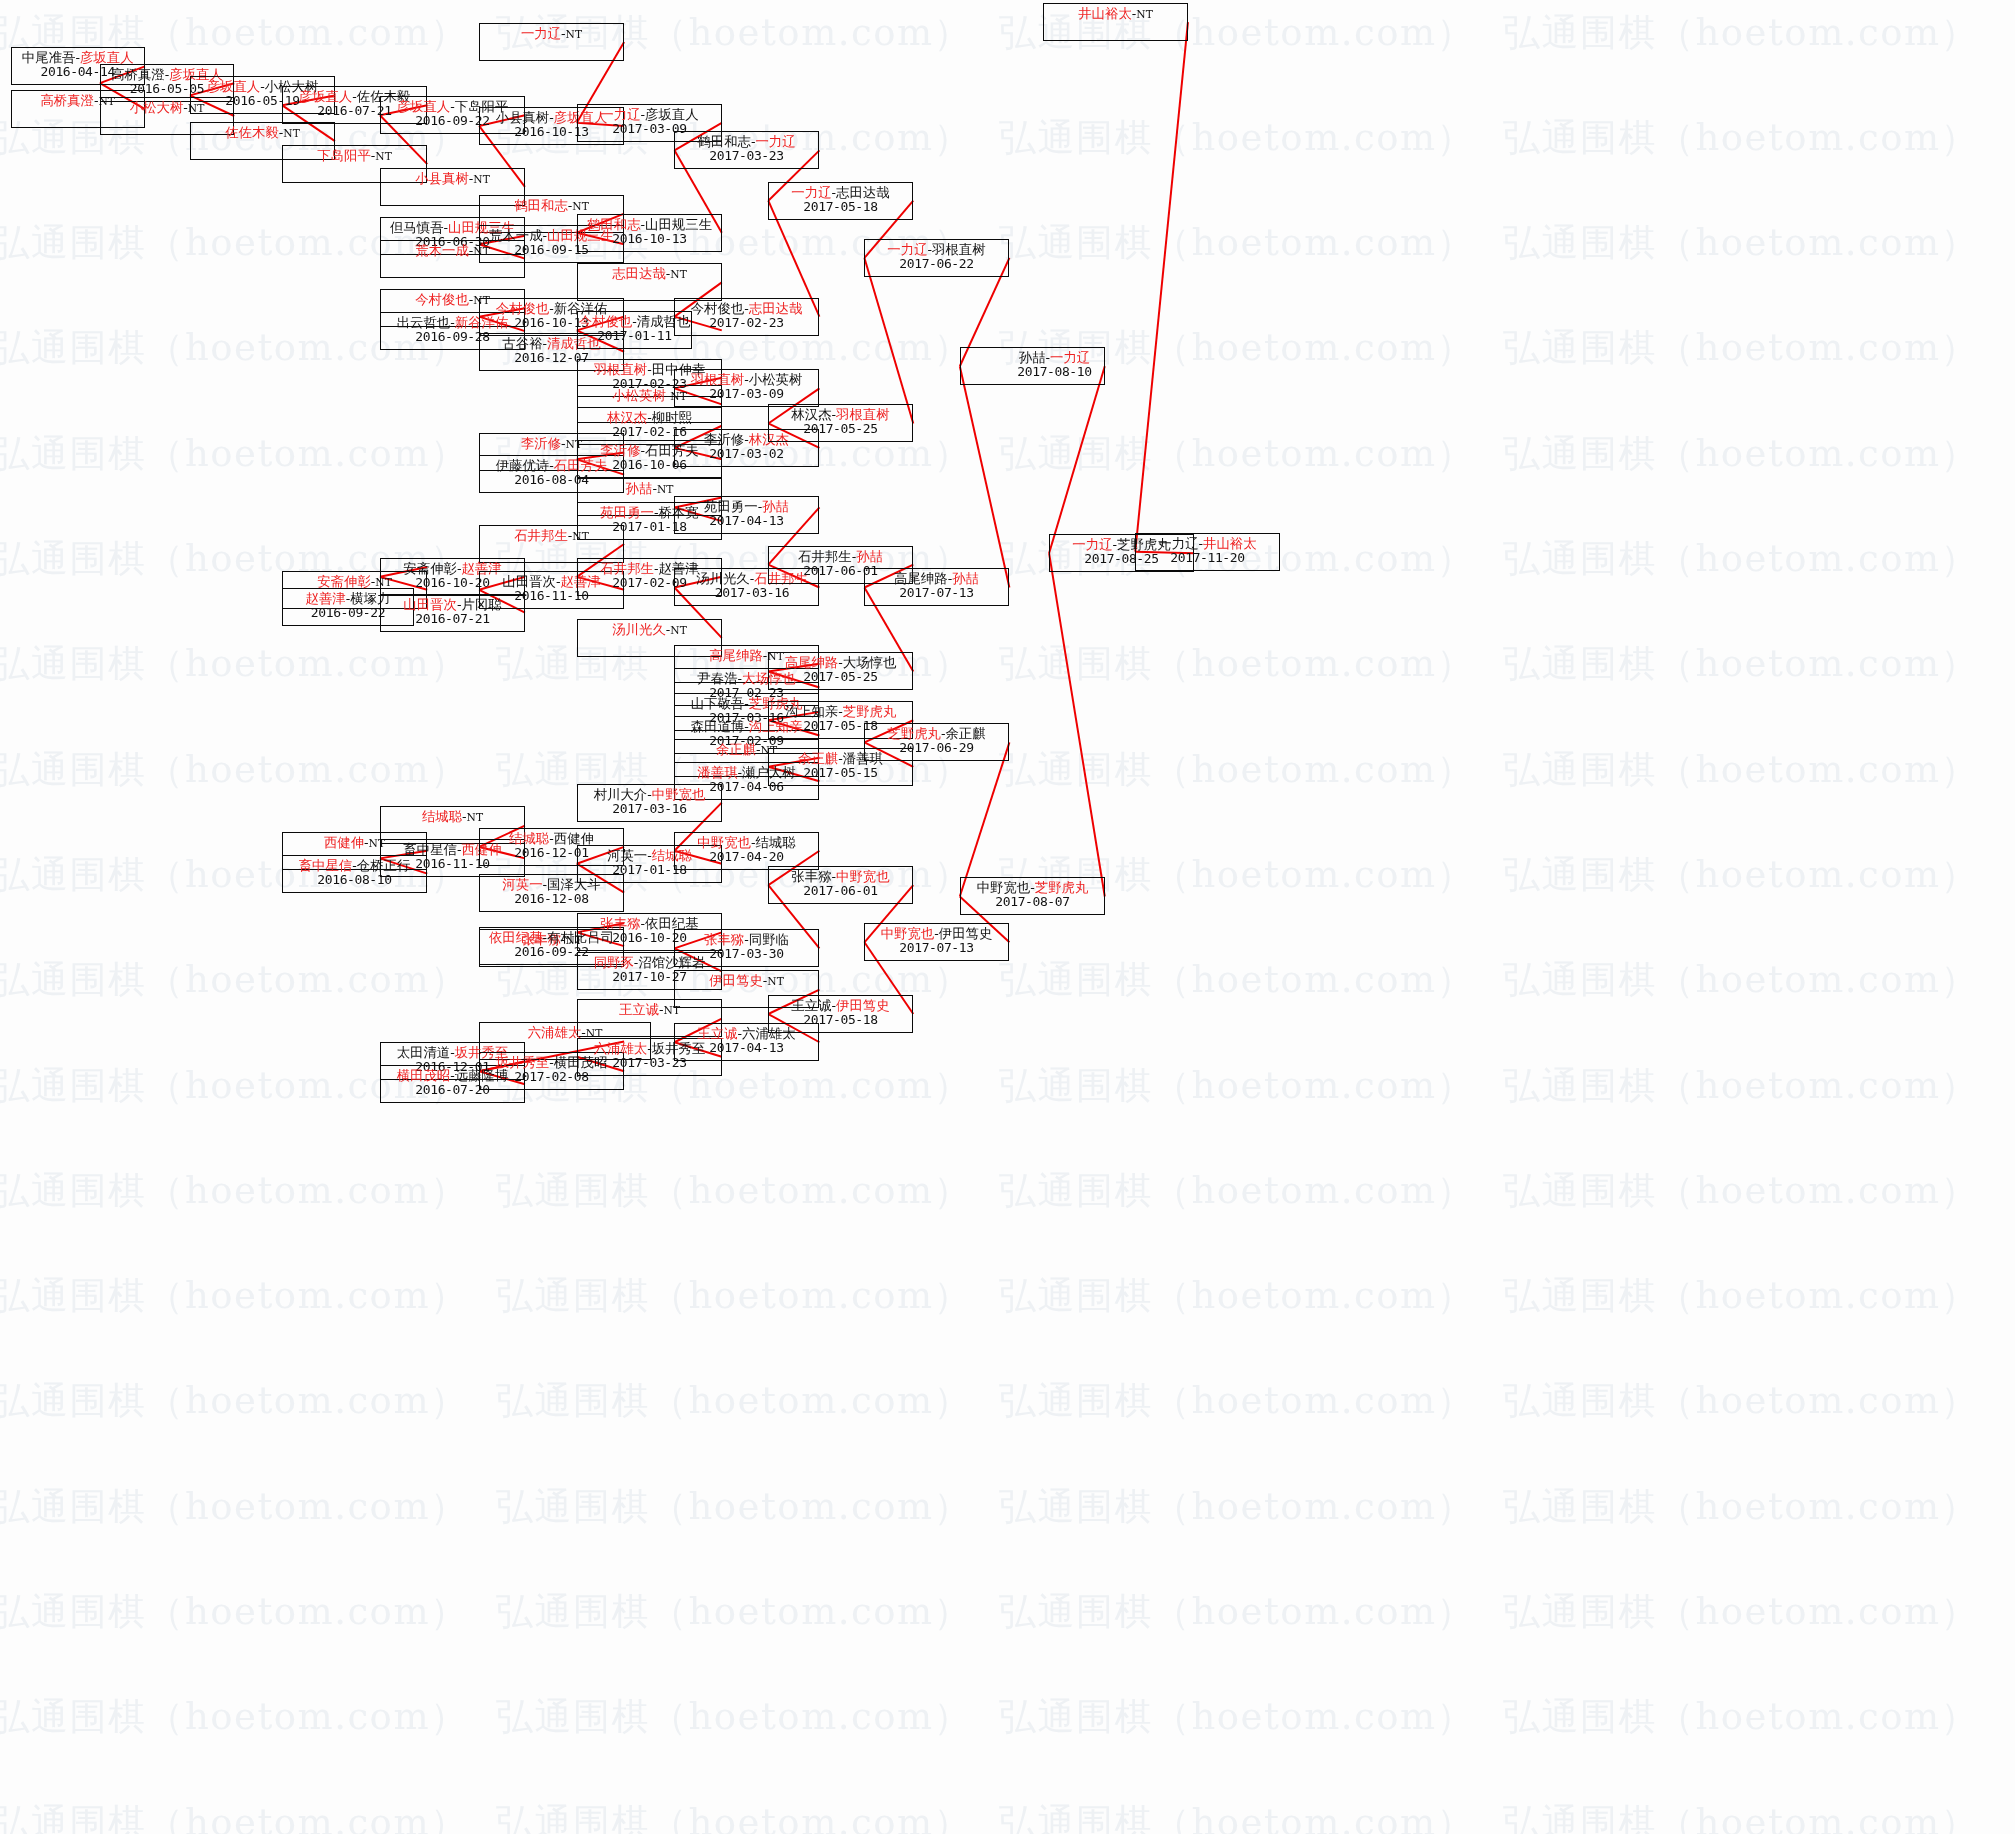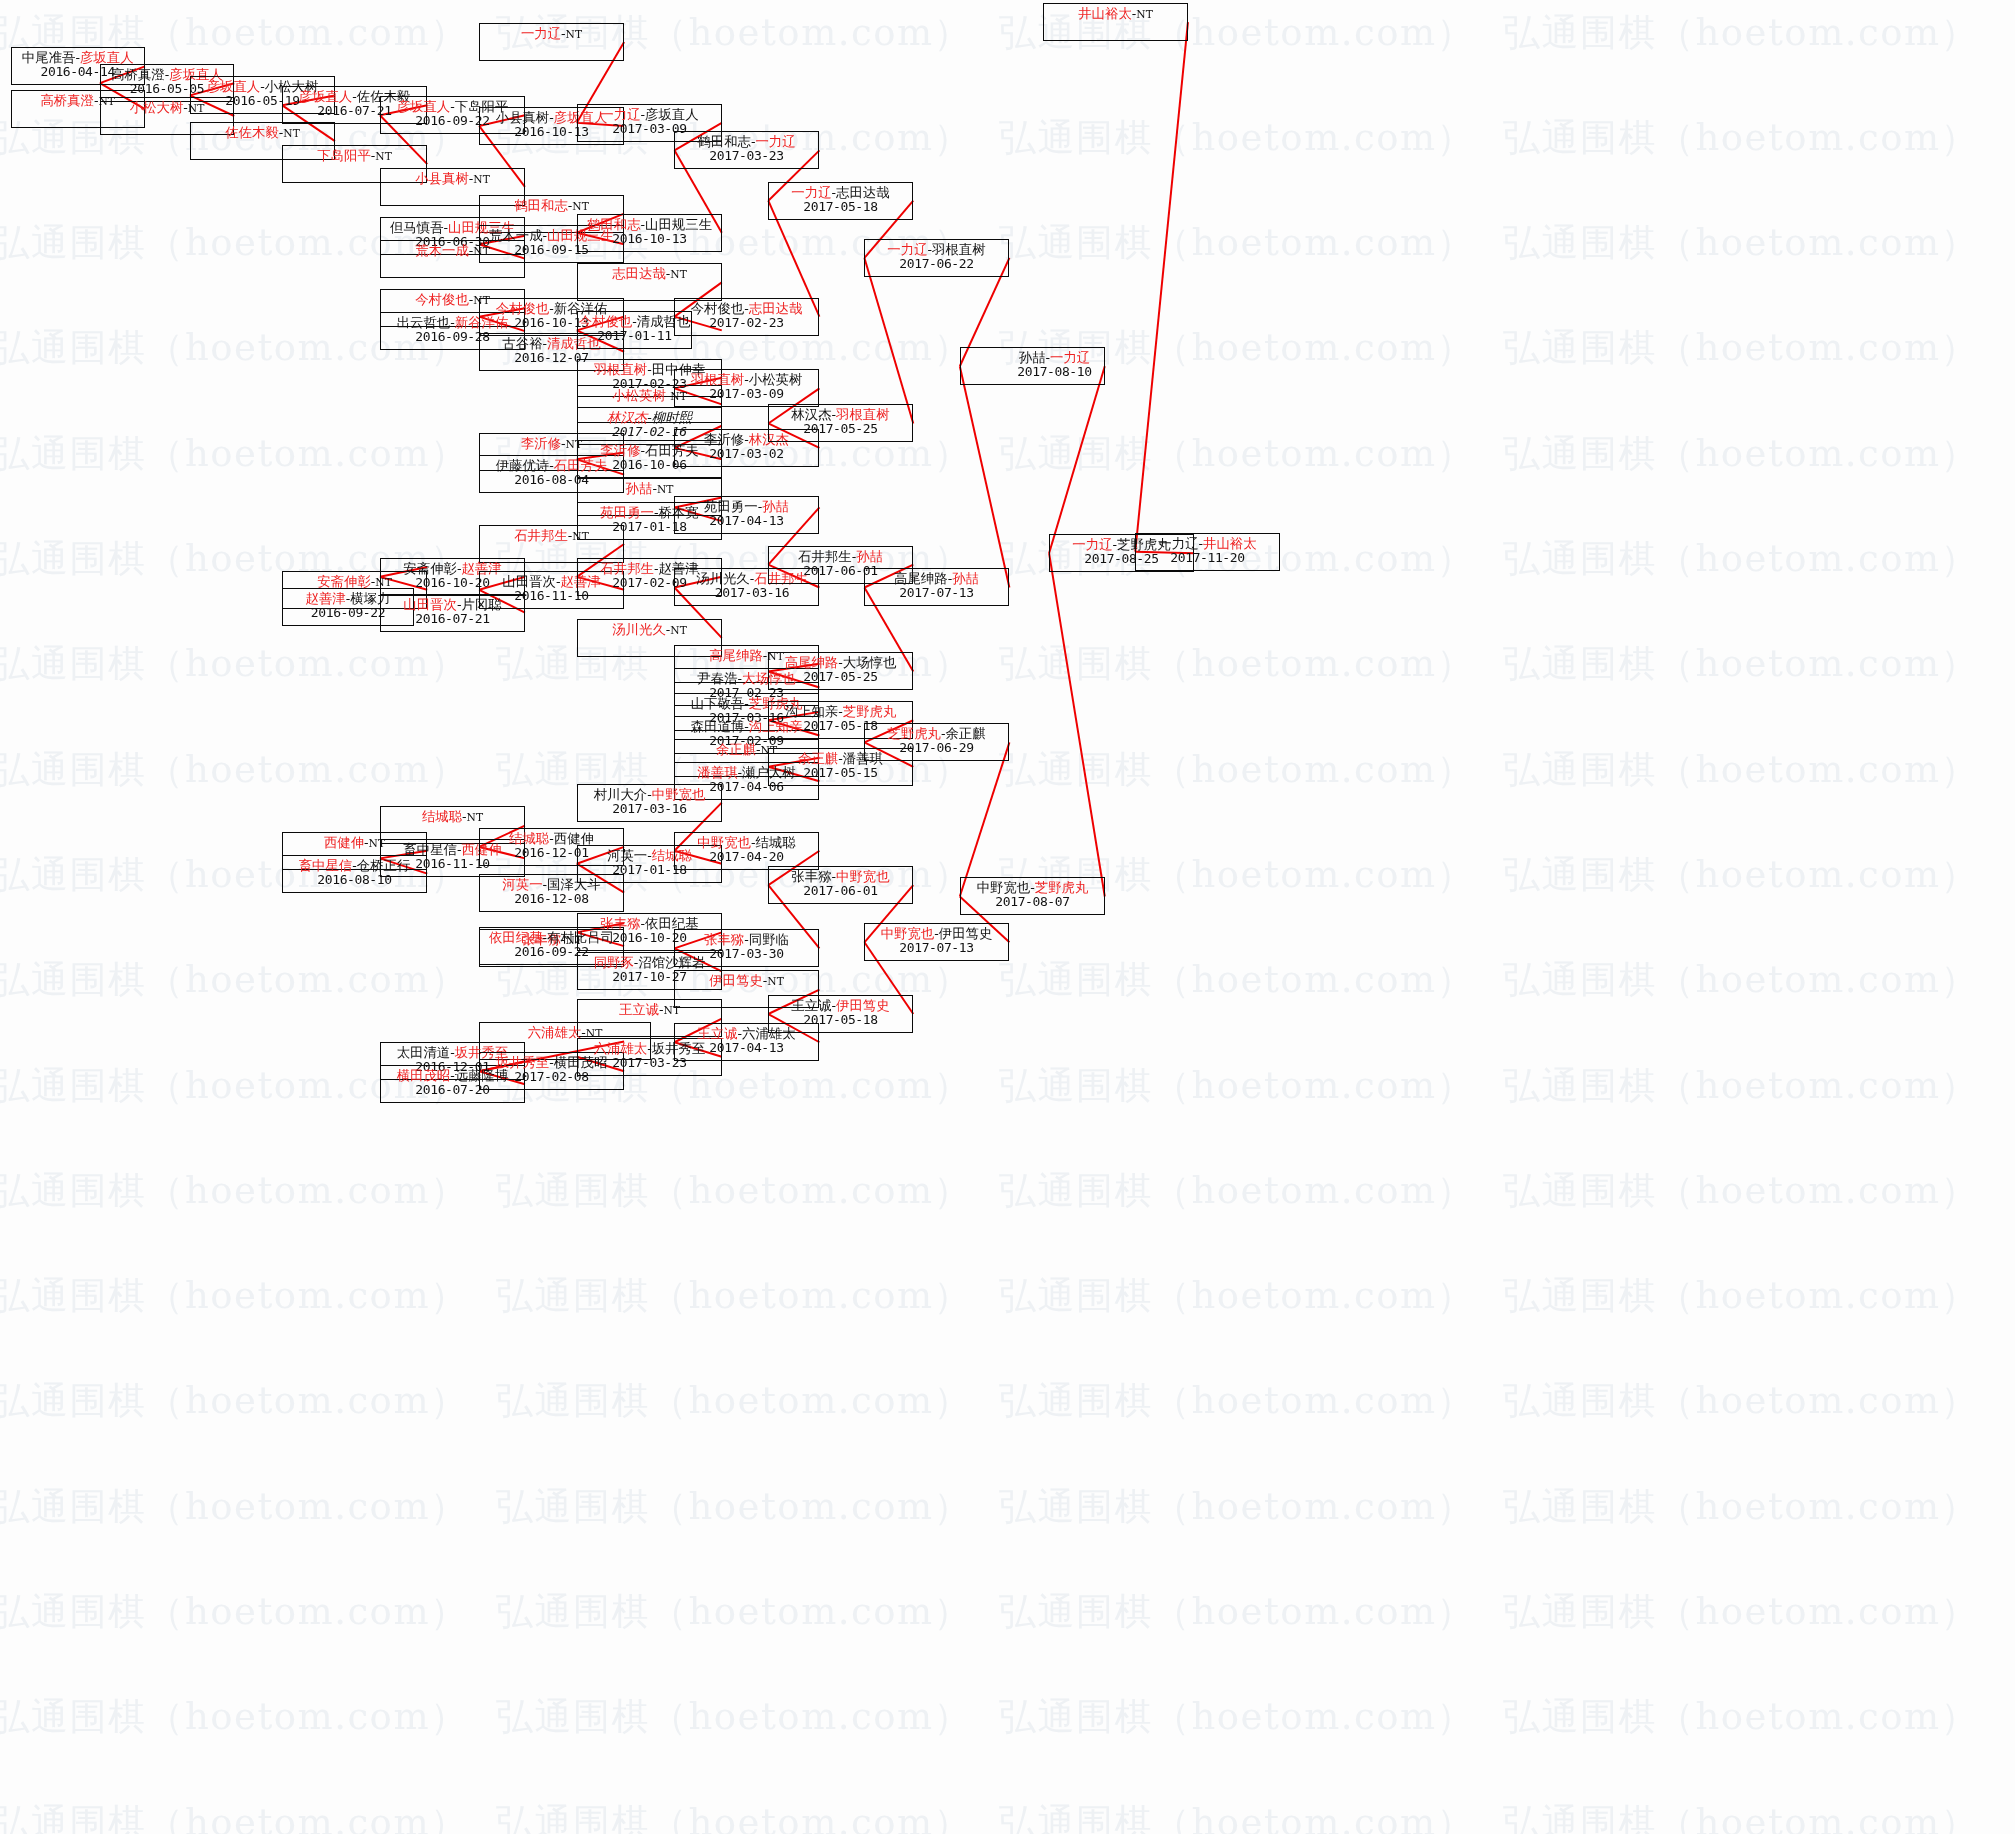--- a/index.html
+++ b/index.html
@@ -294,21 +294,21 @@
         <div class="ttl"><span class="r">羽根直树</span><span class="k">-</span><span class="k">田中伸幸</span></div>
         <div class="dt">2017-02-23</div>
       </div>
       <div class="node" id="n29" style="left: 577px; top: 385px; width: 145px; height: 38px;">
         <div class="ttl"><span class="r">小松英树</span><span class="k">-</span><span class="nt">NT</span></div>
       </div>
       <div class="node" id="n30" style="left: 674px; top: 369px; width: 145px; height: 38px;">
         <div class="ttl"><span class="r">羽根直树</span><span class="k">-</span><span class="k">小松英树</span></div>
         <div class="dt">2017-03-09</div>
       </div>
-      <div class="node" id="n31" style="left: 577px; top: 407px; width: 145px; height: 38px; font-style: italic;">
+      <div class="node" id="n31" style="left: 577px; top: 407px; width: 145px; height: 38px;">
         <div class="ttl"><span class="r">林汉杰</span><span class="k">-</span><span class="k">柳时熙</span></div>
         <div class="dt">2017-02-16</div>
       </div>
       <div class="node" id="n32" style="left: 479px; top: 433px; width: 145px; height: 38px;">
         <div class="ttl"><span class="r">李沂修</span><span class="k">-</span><span class="nt">NT</span></div>
       </div>
       <div class="node" id="n33" style="left: 479px; top: 455px; width: 145px; height: 38px;">
         <div class="ttl"><span class="k">伊藤优诗</span><span class="k">-</span><span class="r">石田芳夫</span></div>
         <div class="dt">2016-08-04</div>
       </div>

